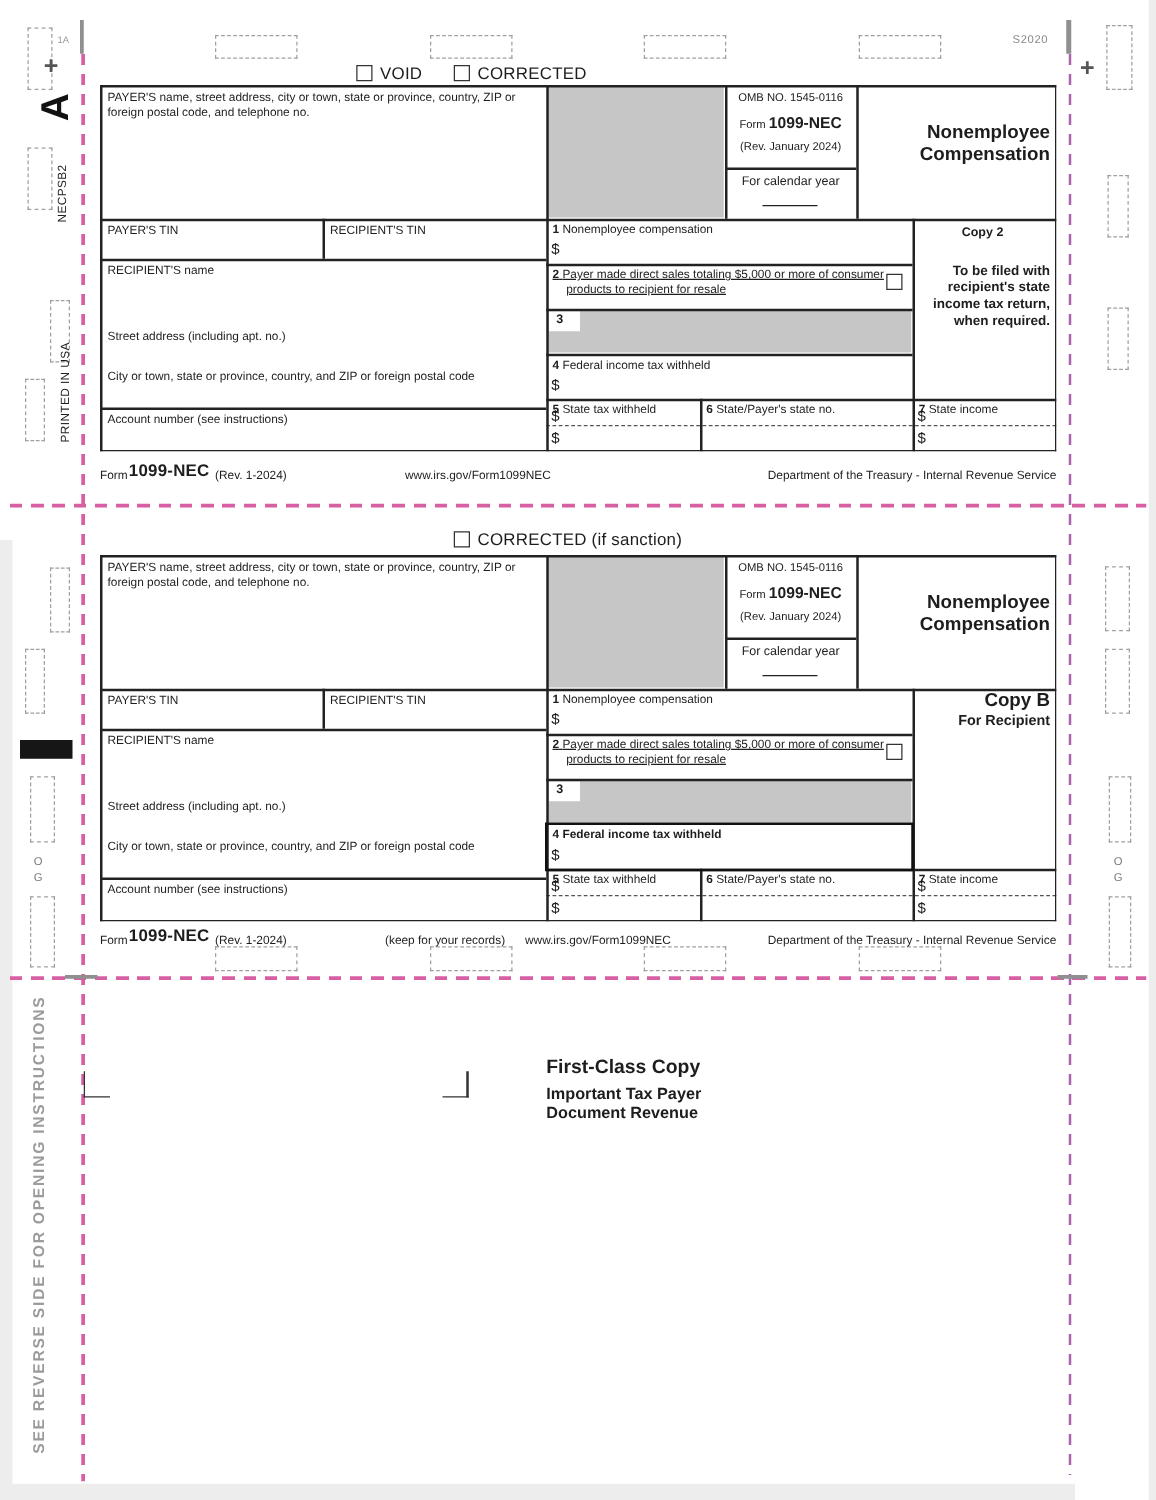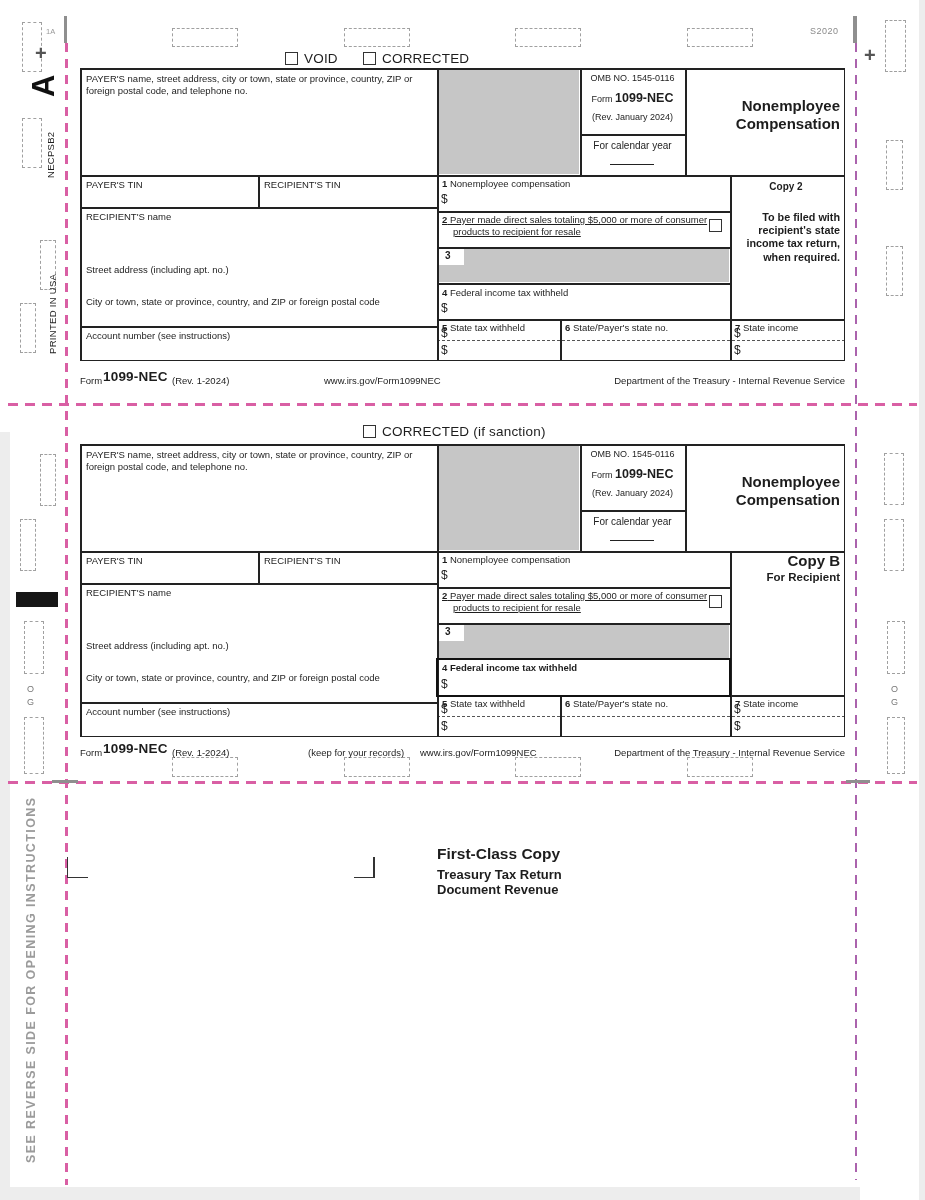--- a/index.html
+++ b/index.html
@@ -250,16 +250,16 @@
   <span class="ftr" style="left:172px;top:747px;">(Rev. 1-2024)</span>
   <span class="ftr" style="left:266px;top:747px;margin-left:42px;">(keep for your records)</span>
   <span class="ftr" style="left:420px;top:747px;">www.irs.gov/Form1099NEC</span>
   <span class="ftr" style="left:600px;top:747px;width:245px;text-align:right;position:absolute;">Department of the Treasury - Internal Revenue Service</span>
 
   <div class="abs" style="left:66.5px;top:857px;width:1.8px;height:21px;background:#333;"></div>
   <div class="abs" style="left:66.5px;top:876.5px;width:21px;height:1.8px;background:#333;"></div>
   <div class="abs" style="left:354px;top:876.5px;width:21px;height:1.8px;background:#333;"></div>
   <div class="abs" style="left:373.2px;top:857px;width:1.8px;height:21px;background:#333;"></div>
   <div class="abs" style="left:437px;top:845px;font-size:15.5px;font-weight:bold;">First-Class Copy</div>
-  <div class="abs" style="left:437px;top:867px;font-size:13px;font-weight:bold;">Treasury Tax Return</div>
+  <div class="abs" style="left:437px;top:867px;font-size:13px;font-weight:bold;">Important Tax Payer</div>
   <div class="abs" style="left:437px;top:882px;font-size:13px;font-weight:bold;">Document Revenue</div>
 
 </div>
 
 </body></html>

